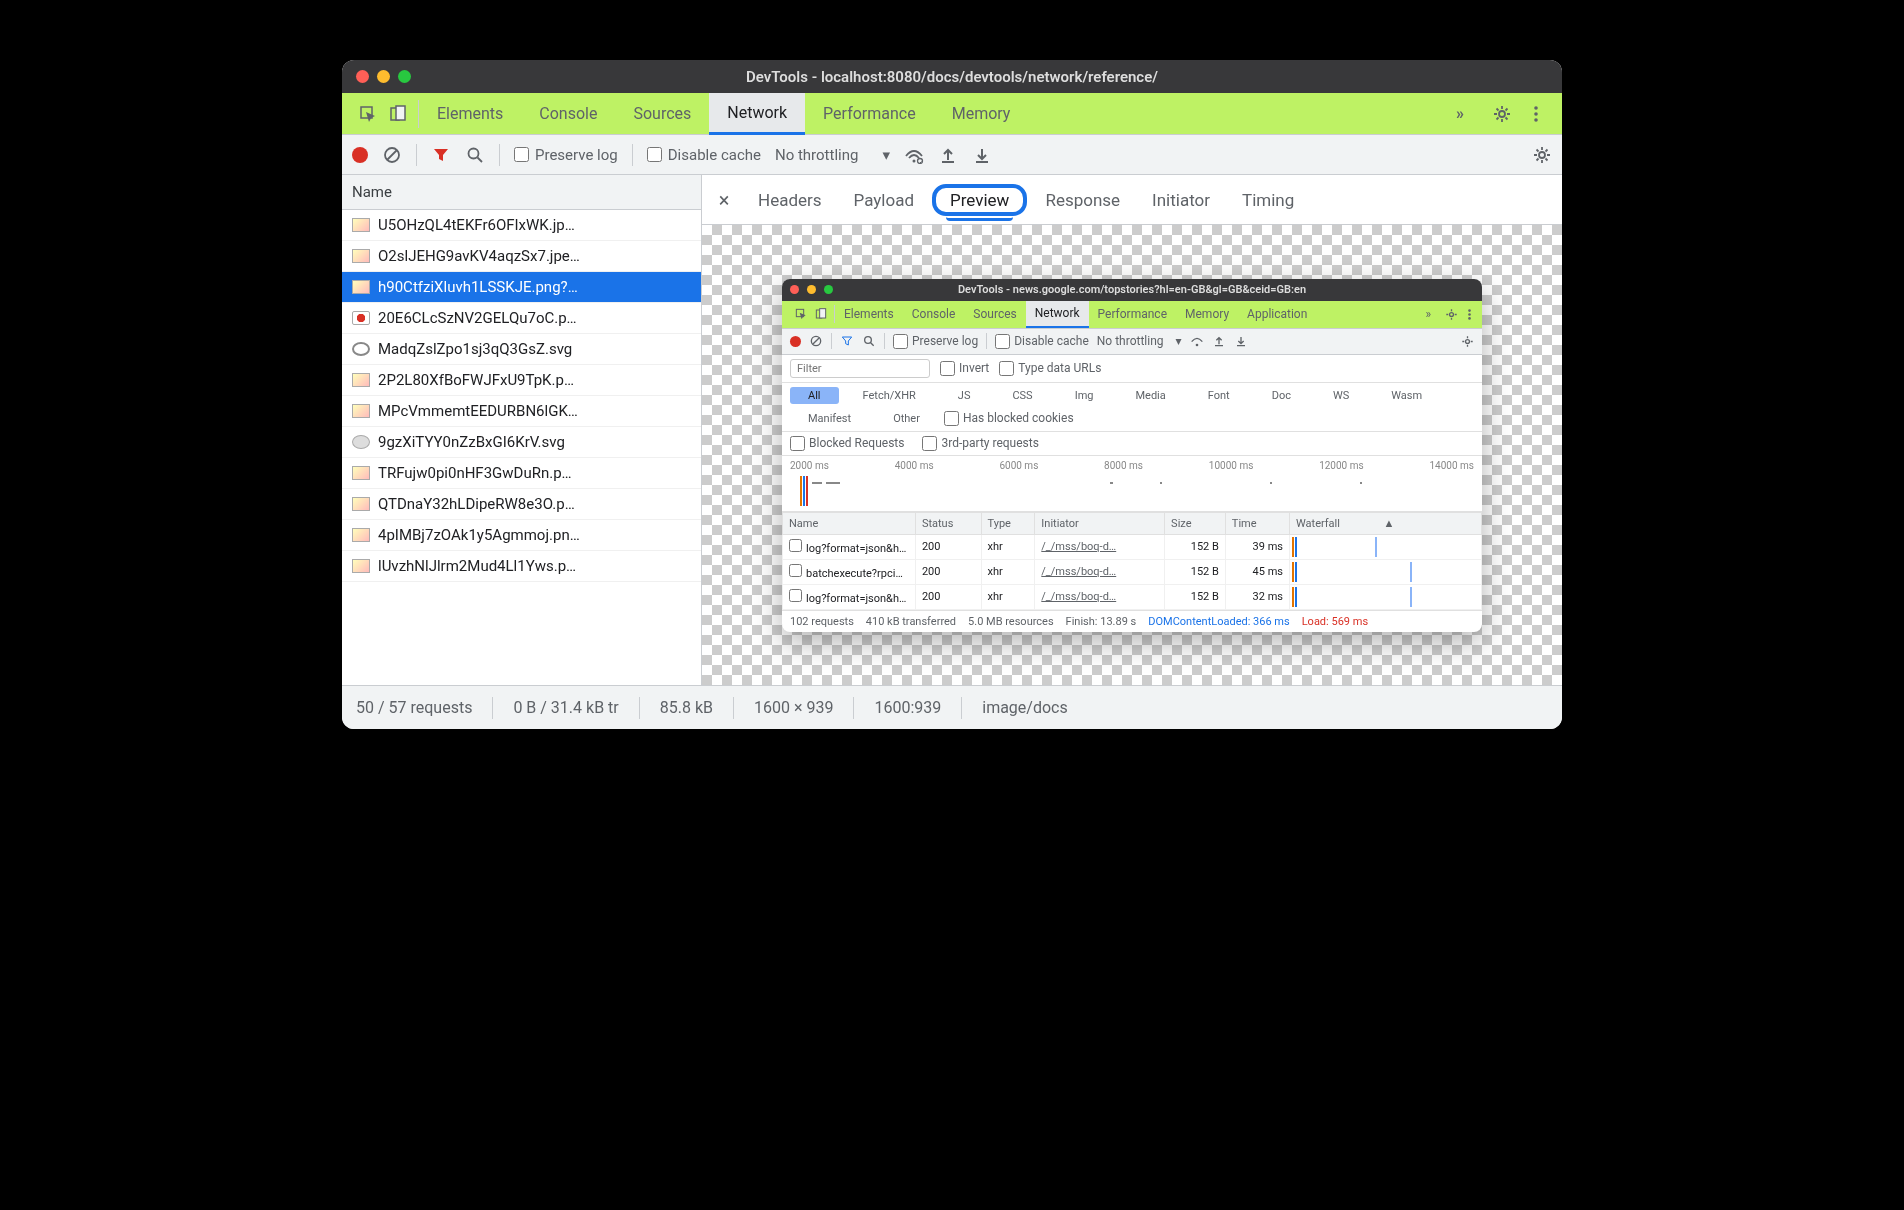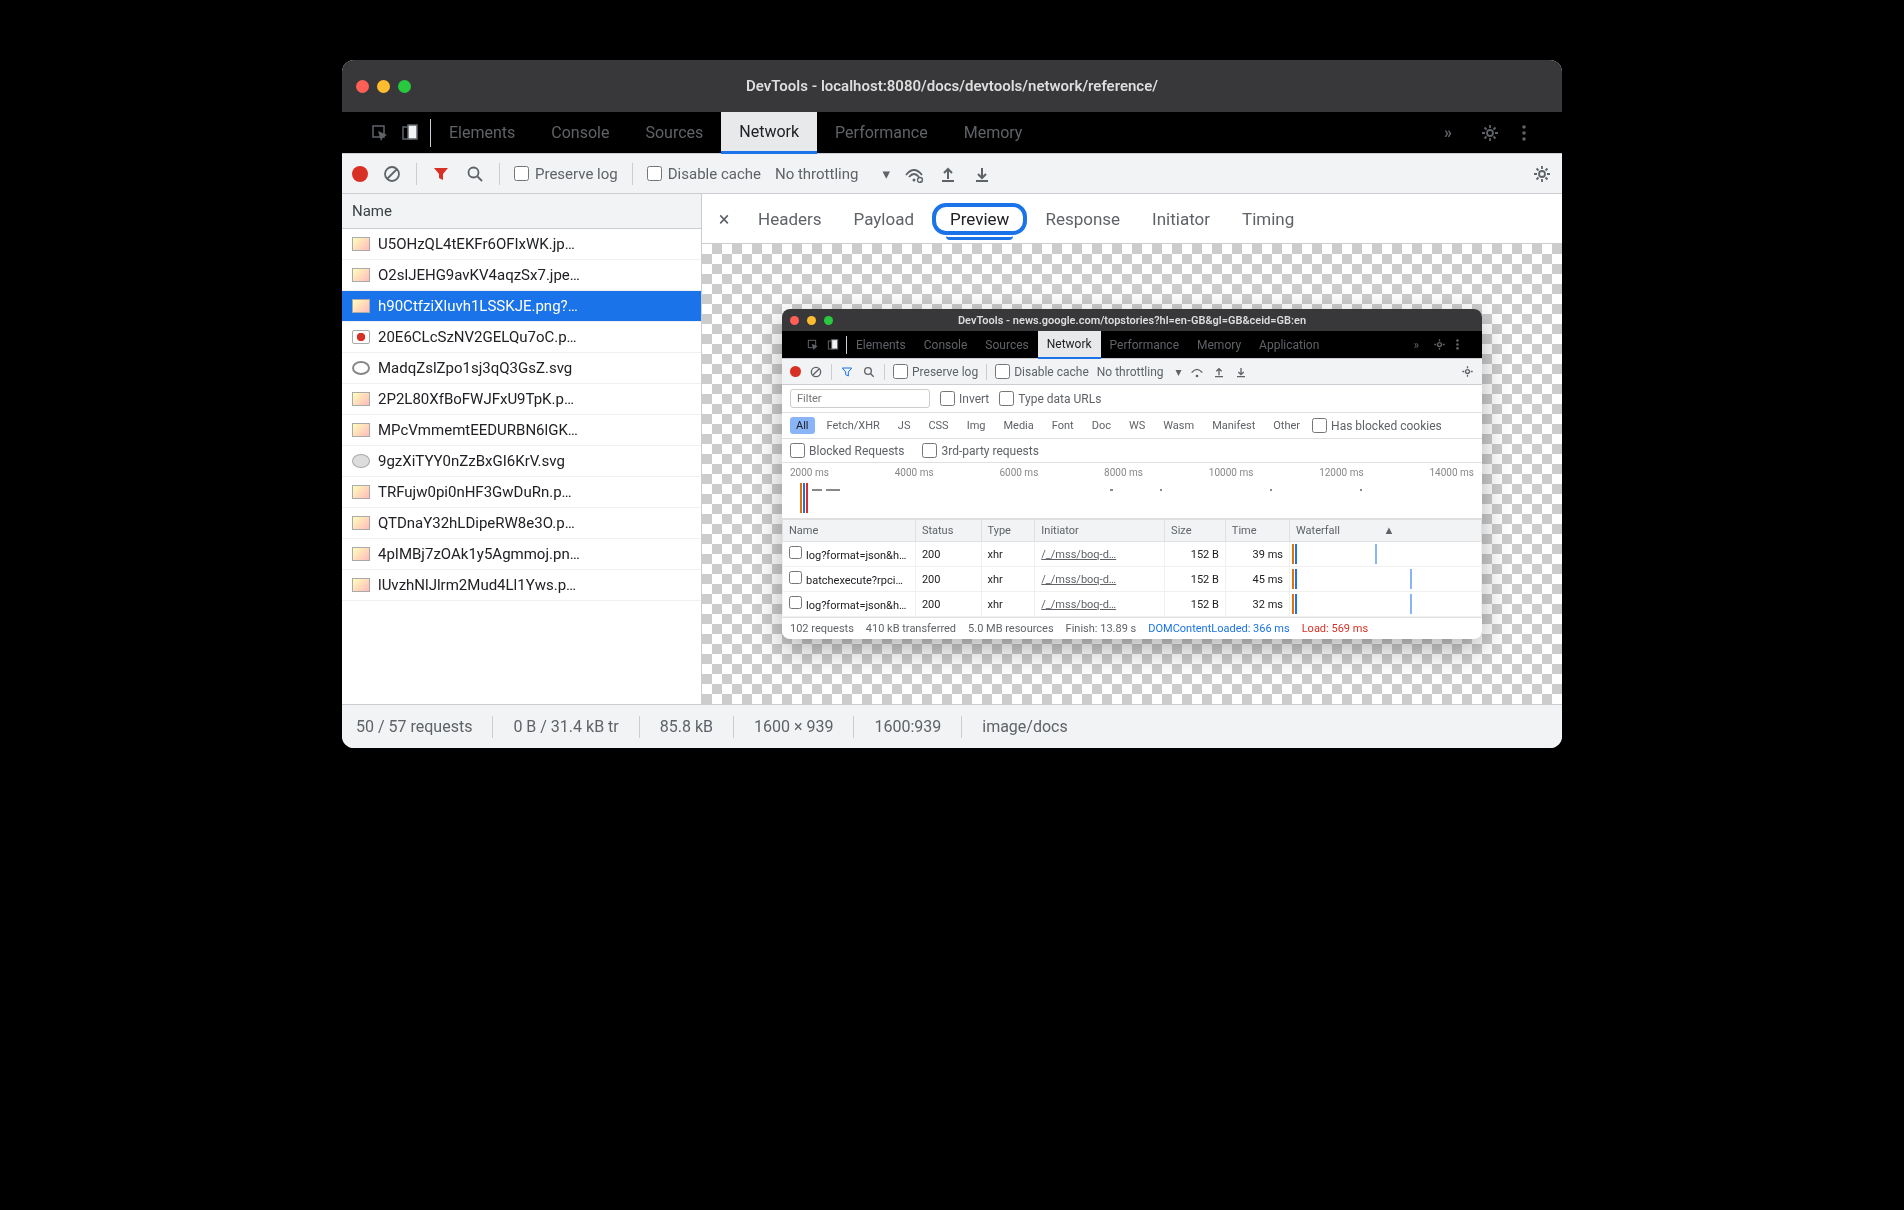--- a/index.html
+++ b/index.html
@@ -1,30 +1,30 @@
 <!DOCTYPE html>
 <html><head>
 <meta charset="utf-8">
 <style>
 * { box-sizing: border-box; margin: 0; padding: 0; font-family: -apple-system, BlinkMacSystemFont, "Segoe UI", Roboto, sans-serif; }
 body { background: #000; width: 1904px; height: 1210px; display: flex; align-items: flex-start; justify-content: center; padding-top: 60px; }
 
 .window { width: 1220px; background: #fff; border-radius: 12px; overflow: hidden; box-shadow: 0 20px 60px rgba(0,0,0,0.5); }
 
 
-.titlebar { background: #38383a; height: 52px; display: flex; align-items: center; padding: 0 14px; position: relative; }
+.titlebar { background: #38383a; height: 33px; display: flex; align-items: center; padding: 0 14px; position: relative; }
 .traffic { display: flex; gap: 8px; }
 .dot { width: 13px; height: 13px; border-radius: 50%; }
 .dot.red { background: #ff5f57; }
 .dot.yellow { background: #febc2e; }
 .dot.green { background: #28c840; }
 .titlebar-title { position: absolute; left: 0; right: 0; text-align: center; color: #ddd; font-size: 15px; font-weight: 600; pointer-events: none; }
 
 
-.toptabs { background: #000000; border-bottom: 1px solid #cacdd1; display: flex; align-items: center; height: 42px; padding: 0 18px; }
+.toptabs { background: #bef264; border-bottom: 1px solid #cacdd1; display: flex; align-items: center; height: 42px; padding: 0 6px; }
 .toptabs .leadicons { display: flex; align-items: center; gap: 10px; padding: 0 10px; border-right: 1px solid #cacdd1; height: 28px; }
 .panel-tabs { display: flex; align-items: center; flex: 1; }
 .panel-tab { padding: 0 18px; height: 42px; display: flex; align-items: center; color: #5f6368; font-size: 16px; cursor: pointer; }
 .panel-tab.active { color: #202124; border-bottom: 3px solid #1a73e8; background: #e7e9eb; }
 .toptabs .right-icons { display: flex; align-items: center; gap: 14px; padding: 0 10px; }
 .ico { width: 20px; height: 20px; display: inline-flex; align-items: center; justify-content: center; color: #5f6368; }
 
 
 .nettoolbar { background: #f1f3f4; border-bottom: 1px solid #cacdd1; display: flex; align-items: center; height: 40px; padding: 0 10px; gap: 14px; }
 .rec { width: 16px; height: 16px; border-radius: 50%; background: #d93025; }
@@ -76,21 +76,21 @@
 .innerwin .panel-tab.active { border-bottom-width: 2px; }
 .innerwin .nettoolbar { height: 26px; gap: 8px; padding: 0 8px; }
 .innerwin .chk { font-size: 12px; gap: 4px; }
 .innerwin .rec { width: 11px; height: 11px; }
 .innerwin .ico { width: 14px; height: 14px; }
 .innerwin .leadicons { gap: 6px; padding: 0 6px; height: 18px; }
 
 .filterrow { display: flex; align-items: center; gap: 10px; padding: 4px 8px; border-bottom: 1px solid #e0e0e0; }
 .filterrow input[type=text] { width: 140px; border: 1px solid #ccc; border-radius: 3px; padding: 2px 6px; font-size: 11px; }
 .typerow { display: flex; flex-wrap: wrap; gap: 6px; padding: 4px 8px; border-bottom: 1px solid #e0e0e0; align-items: center; }
-.typechip { font-size: 11px; padding: 2px 6px; color: #5f6368; cursor: pointer; border-radius: 3px; }
+.typechip { font-size: 11px; padding: 2px 18px; color: #5f6368; cursor: pointer; border-radius: 3px; }
 .typechip.active { background: #8ab4f8; color: #202124; }
 .blockedrow { display: flex; gap: 18px; padding: 4px 8px; border-bottom: 1px solid #e0e0e0; }
 
 .timeline { height: 56px; border-bottom: 1px solid #e0e0e0; position: relative; padding: 4px 8px; }
 .ticks { display: flex; justify-content: space-between; font-size: 10px; color: #888; }
 .tl-marks { position: absolute; left: 18px; top: 20px; height: 30px; }
 .tl-bar { position: absolute; width: 2px; top: 0; bottom: 0; }
 
 .nettable { width: 100%; border-collapse: collapse; font-size: 11px; }
 .nettable th { background: #f1f3f4; text-align: left; padding: 4px 6px; border: 1px solid #e0e0e0; color: #5f6368; font-weight: normal; }

